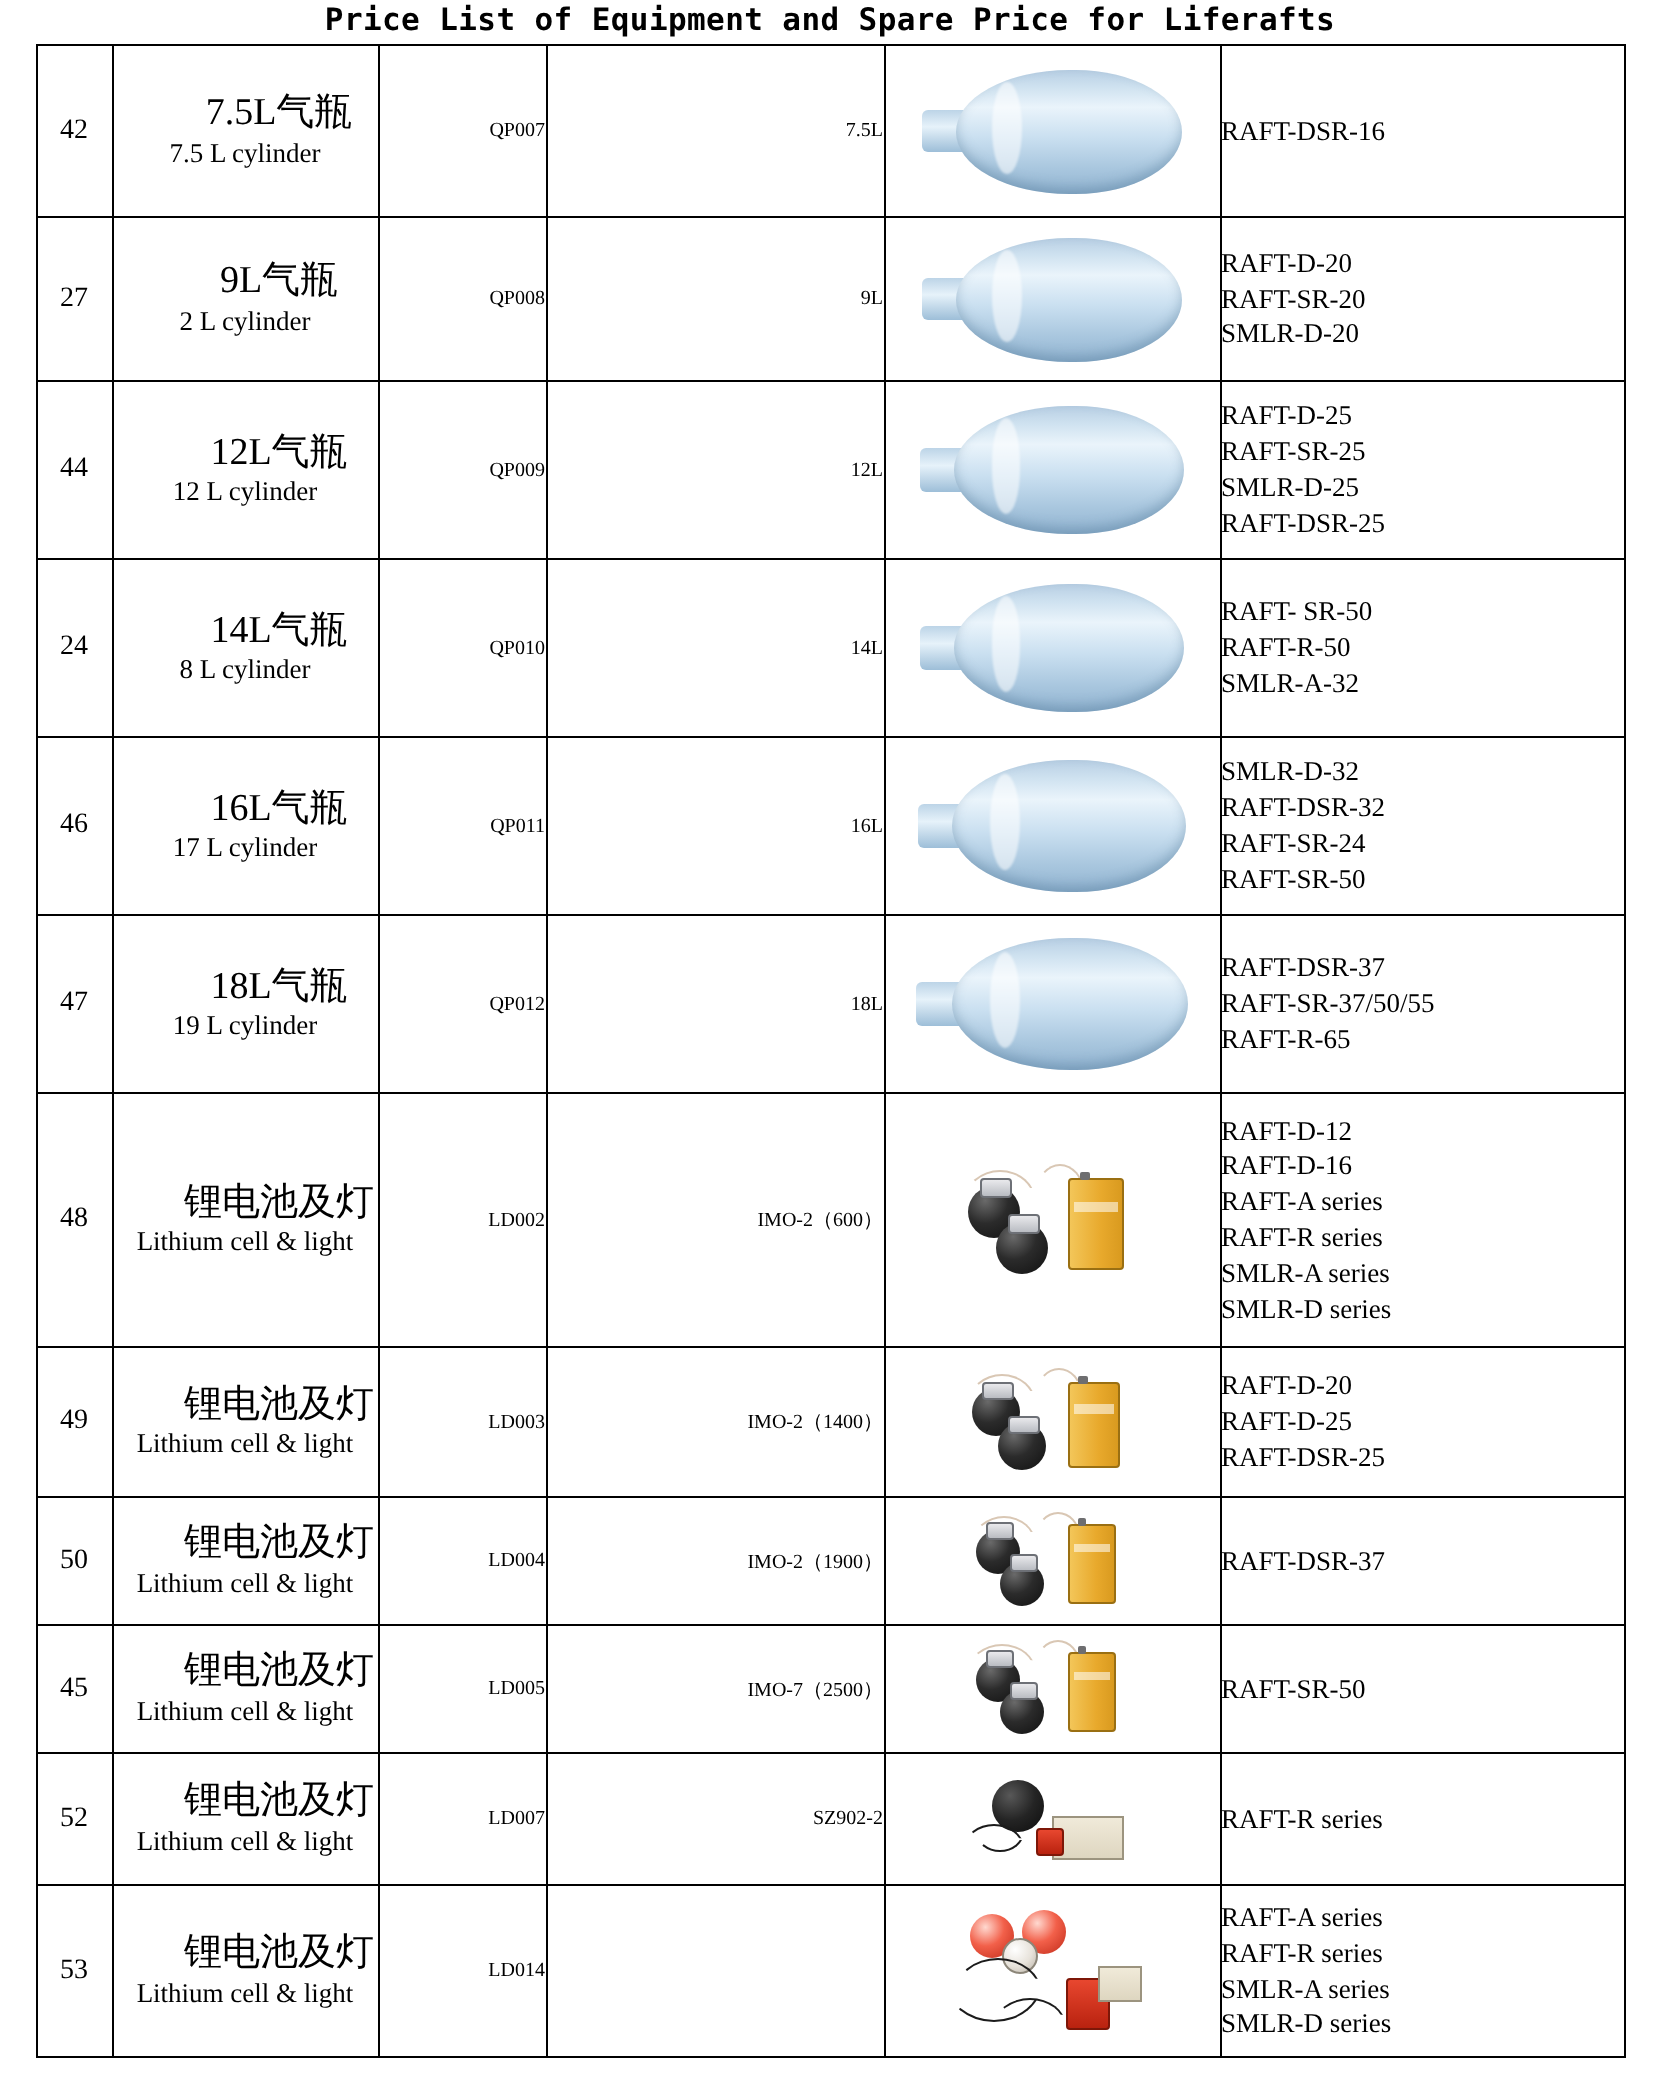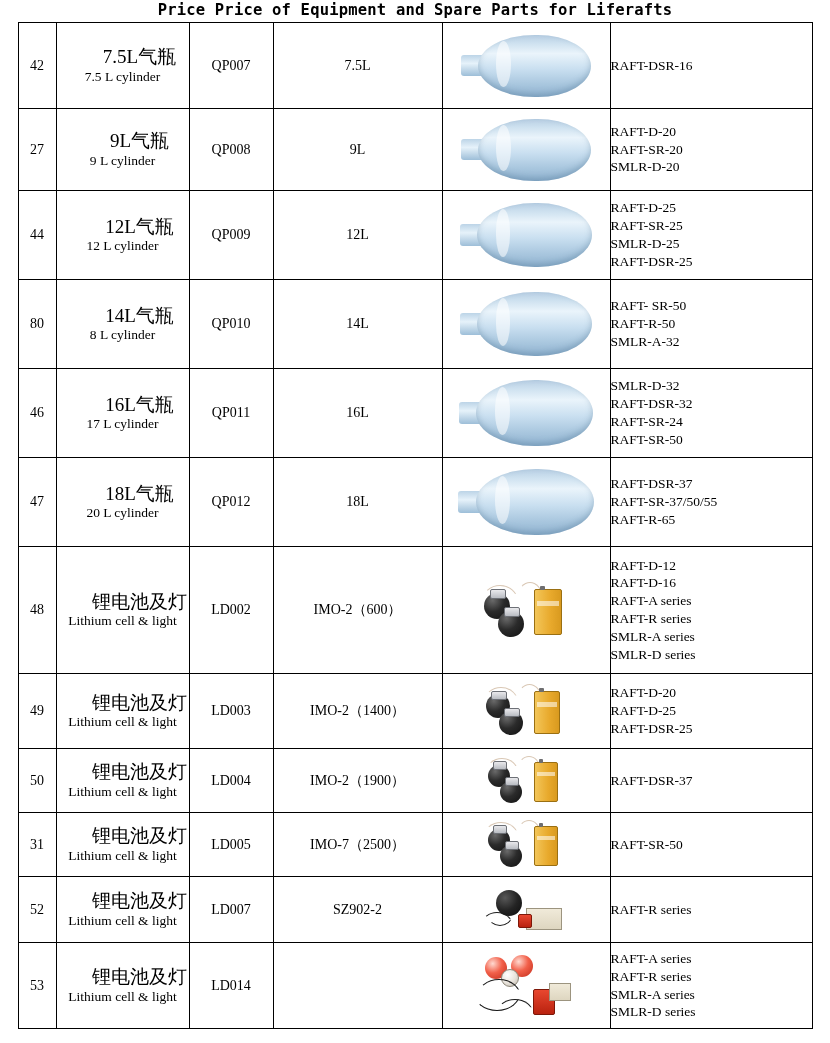--- a/index.html
+++ b/index.html
@@ -64,23 +64,23 @@
     font-size: 19px;
     display: block;
     padding-left: 34px;
   }
   .en {
     font-family: "Liberation Serif", serif;
     font-size: 13.5px;
     display: block;
   }
   td.code-cell, td.spec-cell {
-    text-align: center;
+    text-align: right;
     padding-left: 5px;
-    font-size: 14px;
+    font-size: 10px;
   }
   td.model-cell {
     text-align: left;
     padding: 4px 0 4px 5px;
     font-size: 13.5px;
     line-height: 1.32;
   }
   td.model-cell .mline {
     display: block;
     white-space: nowrap;
@@ -227,21 +227,21 @@
     border: 1.6px solid #1b1b1b;
     border-color: transparent transparent #1b1b1b transparent;
     border-radius: 50%/0 0 100% 100%;
   }
 </style>
 </head>
 <body>
 
 <div class="page">
 
-  <div class="doc-title">Price Price of Equipment and Spare Parts for Liferafts</div>
+  <div class="doc-title">Price List of Equipment and Spare Price for Liferafts</div>
 
   <table class="price-table">
     <colgroup>
       <col class="c-no">
         <col class="c-name">
         <col class="c-code">
         <col class="c-spec">
         <col class="c-img">
         <col class="c-model">
     </colgroup>
@@ -265,21 +265,21 @@
         </td>
         <td class="model-cell">
           <span class="mline">RAFT-DSR-16</span>
         </td>
       </tr>
 
       <tr style="height:82px">
         <td class="no-cell">27</td>
         <td class="name-cell">
           <span class="cn">9L气瓶</span>
-          <span class="en">9 L cylinder</span>
+          <span class="en">2 L cylinder</span>
         </td>
         <td class="code-cell">QP008</td>
         <td class="spec-cell">9L</td>
         <td class="img-cell">
           <div class="img-wrap">
             <span class="cylinder" style="width:130px;height:62px">
               <span class="cyl-neck"></span>
                 <span class="cyl-body"></span>
             </span>
           </div>
@@ -309,21 +309,21 @@
         </td>
         <td class="model-cell">
           <span class="mline">RAFT-D-25</span>
           <span class="mline">RAFT-SR-25</span>
           <span class="mline">SMLR-D-25</span>
           <span class="mline">RAFT-DSR-25</span>
         </td>
       </tr>
 
       <tr style="height:89px">
-        <td class="no-cell">80</td>
+        <td class="no-cell">24</td>
         <td class="name-cell">
           <span class="cn">14L气瓶</span>
           <span class="en">8 L cylinder</span>
         </td>
         <td class="code-cell">QP010</td>
         <td class="spec-cell">14L</td>
         <td class="img-cell">
           <div class="img-wrap">
             <span class="cylinder" style="width:132px;height:64px">
               <span class="cyl-neck"></span>
@@ -359,21 +359,21 @@
           <span class="mline">RAFT-DSR-32</span>
           <span class="mline">RAFT-SR-24</span>
           <span class="mline">RAFT-SR-50</span>
         </td>
       </tr>
 
       <tr style="height:89px">
         <td class="no-cell">47</td>
         <td class="name-cell">
           <span class="cn">18L气瓶</span>
-          <span class="en">20 L cylinder</span>
+          <span class="en">19 L cylinder</span>
         </td>
         <td class="code-cell">QP012</td>
         <td class="spec-cell">18L</td>
         <td class="img-cell">
           <div class="img-wrap">
             <span class="cylinder" style="width:136px;height:66px">
               <span class="cyl-neck"></span>
                 <span class="cyl-body"></span>
             </span>
           </div>
@@ -479,21 +479,21 @@
                 </span>
             </span>
           </div>
         </td>
         <td class="model-cell">
           <span class="mline">RAFT-DSR-37</span>
         </td>
       </tr>
 
       <tr style="height:64px">
-        <td class="no-cell">31</td>
+        <td class="no-cell">45</td>
         <td class="name-cell">
           <span class="cn">锂电池及灯</span>
           <span class="en">Lithium cell &amp; light</span>
         </td>
         <td class="code-cell">LD005</td>
         <td class="spec-cell">IMO-7（2500）</td>
         <td class="img-cell">
           <div class="img-wrap">
             <span class="cell-light" style="width:92px;height:54px">
               <span class="wire" style="left:4px;top:4px;width:32px;height:12px"></span>

